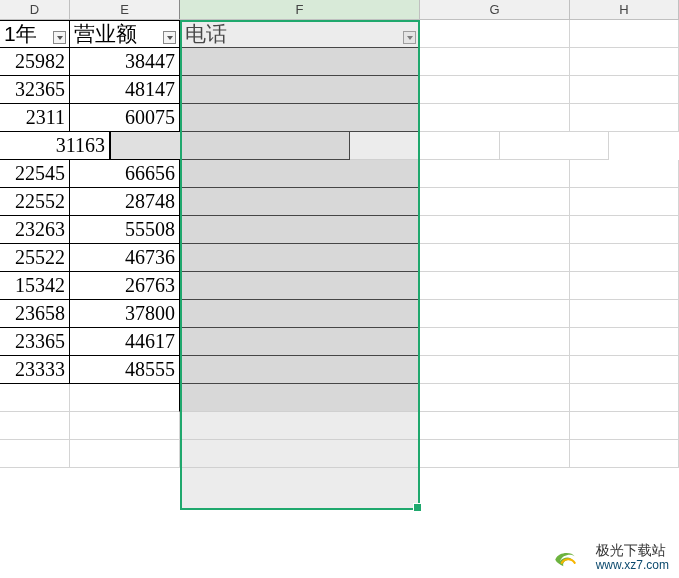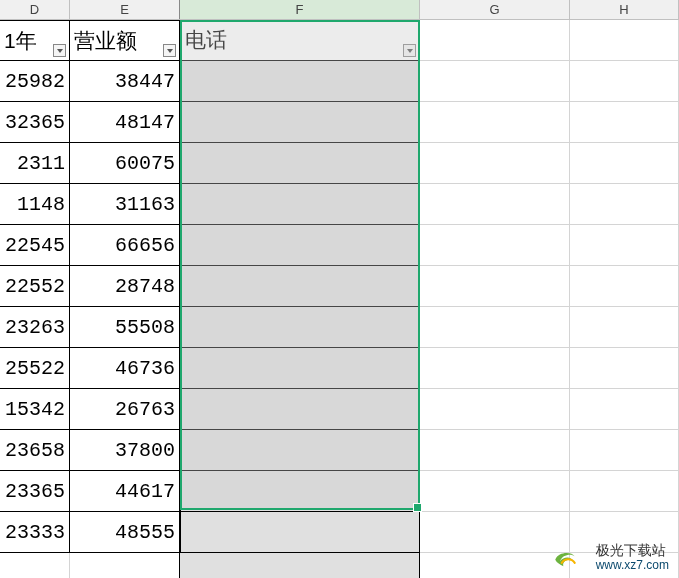--- a/index.html
+++ b/index.html
@@ -34,37 +34,37 @@
     .col-d { width: 70px; }
     .col-e { width: 110px; border-right: 1px solid #888; }
     .col-f { width: 240px; }
     .col-g { width: 150px; }
     .col-h { width: 109px; }
     .data-area {
       position: relative;
     }
     .row {
       display: flex;
-      height: 41px;
+      height: 28px;
     }
     .cell {
       border-right: 1px solid #d4d4d4;
       border-bottom: 1px solid #d4d4d4;
       display: flex;
       align-items: center;
       font-size: 20px;
       color: #000;
       padding: 0 4px;
       background: #fff;
     }
     .cell.bordered {
       border-right: 1px solid #000;
       border-bottom: 1px solid #000;
     }
-    .cell.num { justify-content: flex-end; font-family: Liberation Mono, monospace; }
+    .cell.num { justify-content: flex-end; font-family: Liberation Serif, serif; }
     .cell.header-cell {
       justify-content: flex-start;
       font-size: 21px;
       position: relative;
     }
     .filter-btn {
       position: absolute;
       right: 3px;
       bottom: 3px;
       width: 13px;
@@ -169,21 +169,20 @@
       <div class="cell col-h"></div>
     </div>
     <div class="row">
       <div class="cell col-d bordered num">2311</div>
       <div class="cell col-e bordered num">60075</div>
       <div class="cell col-f bordered selected-bg"></div>
       <div class="cell col-g"></div>
       <div class="cell col-h"></div>
     </div>
     <div class="row">
-      <div class="cell col-d bordered num">1148</div>
       <div class="cell col-e bordered num">31163</div>
       <div class="cell col-f bordered selected-bg"></div>
       <div class="cell col-g"></div>
       <div class="cell col-h"></div>
     </div>
     <div class="row">
       <div class="cell col-d bordered num">22545</div>
       <div class="cell col-e bordered num">66656</div>
       <div class="cell col-f bordered selected-bg"></div>
       <div class="cell col-g"></div>

